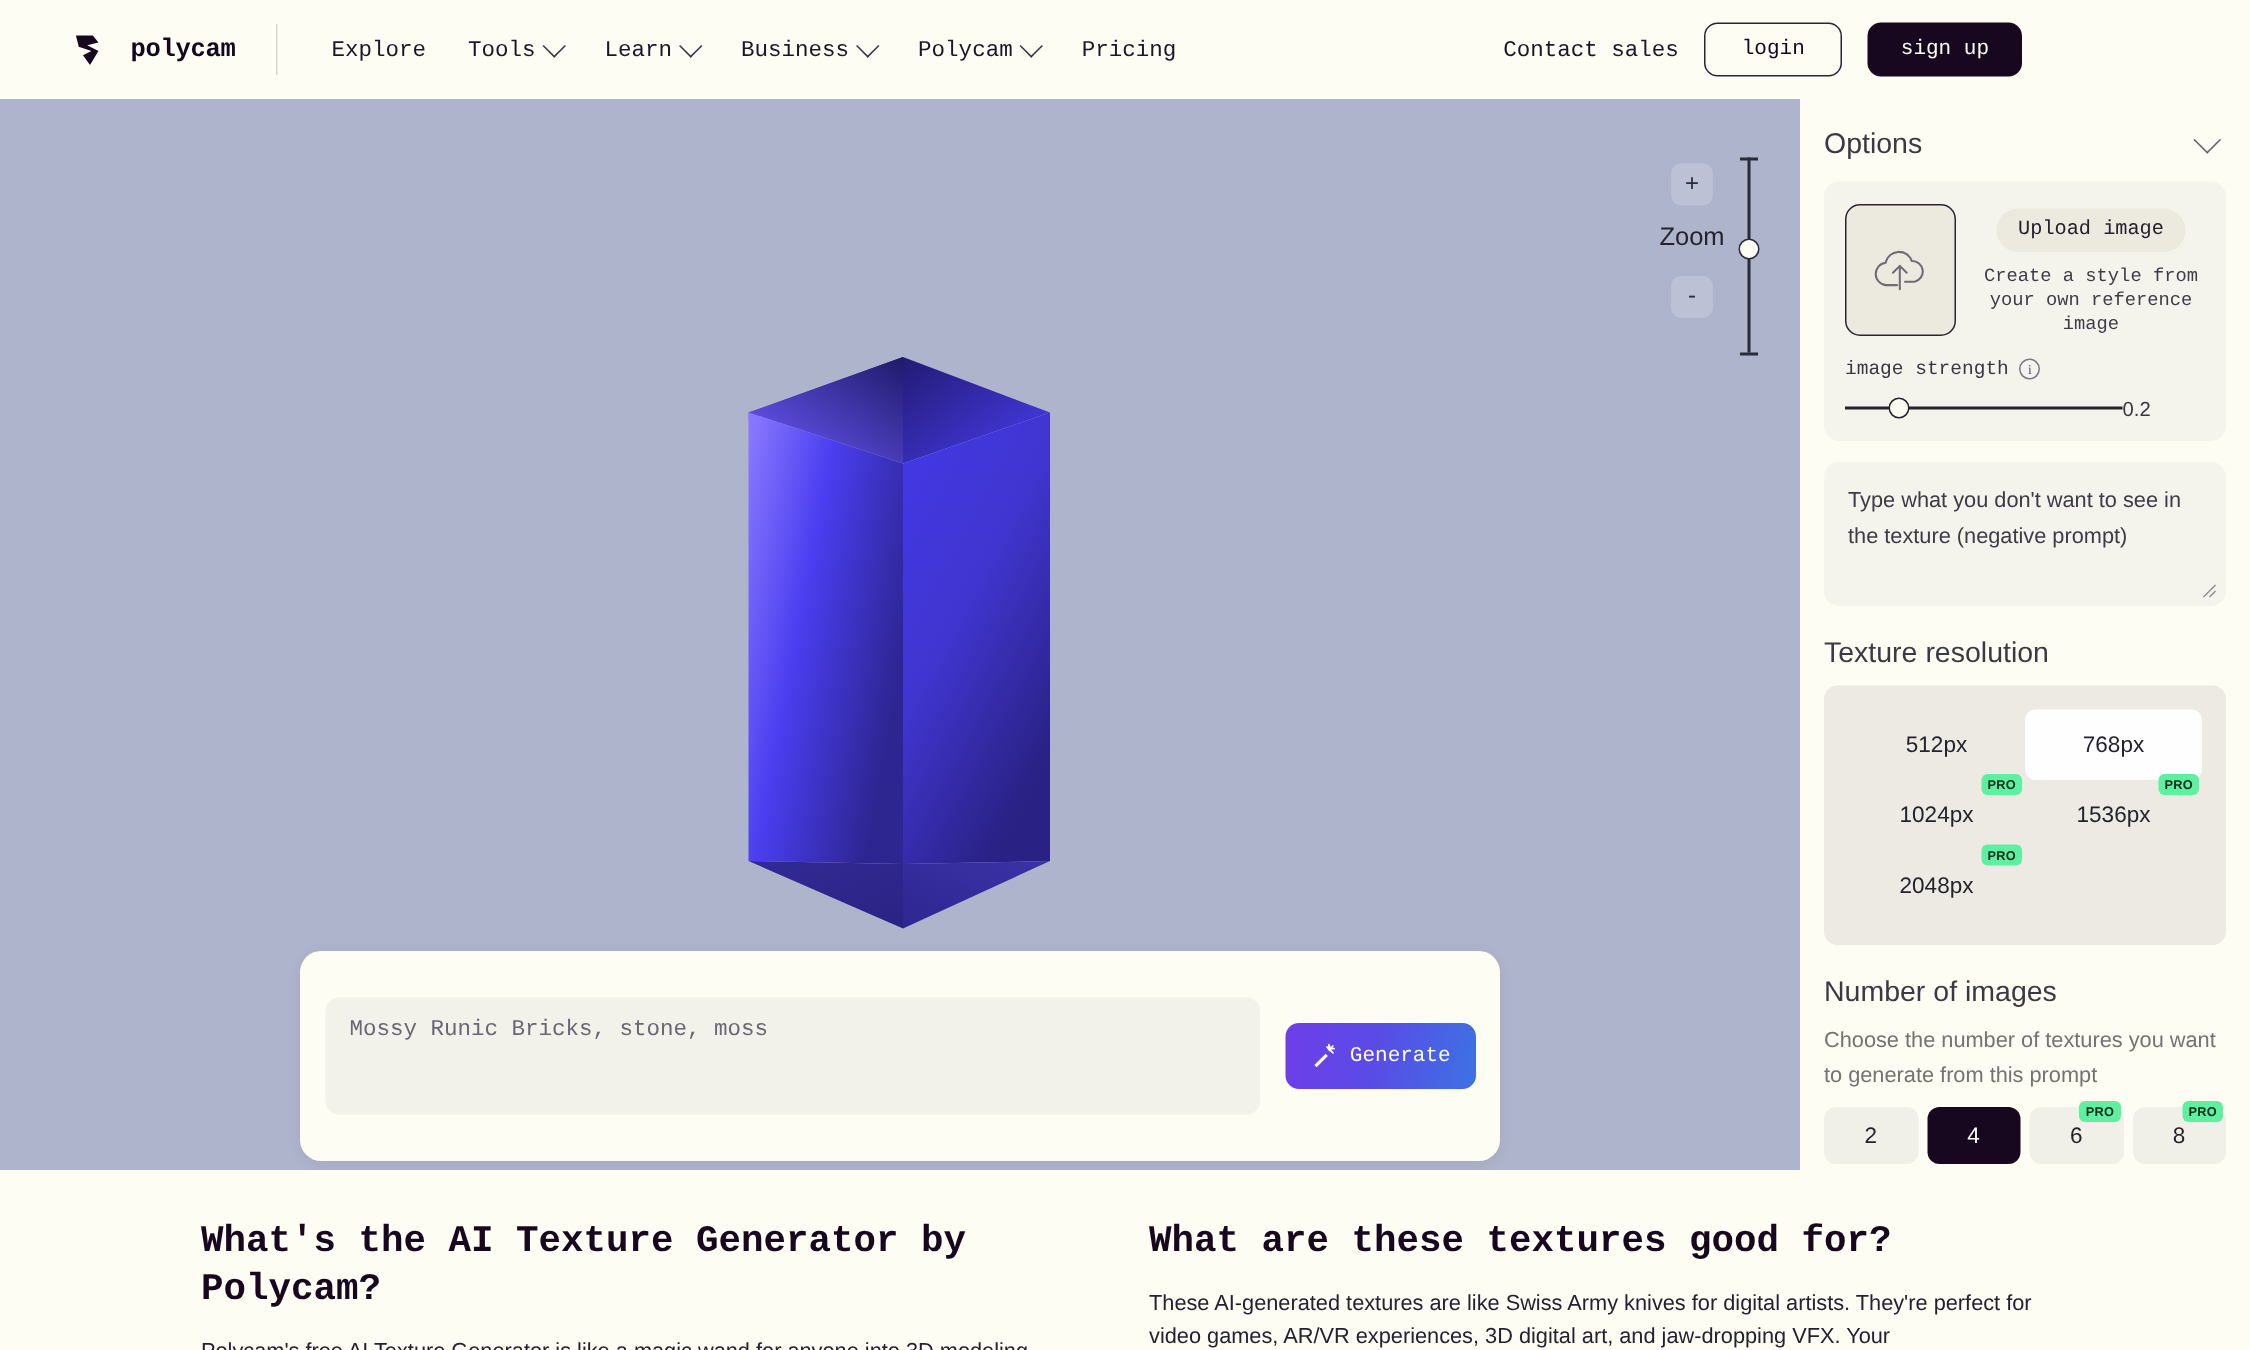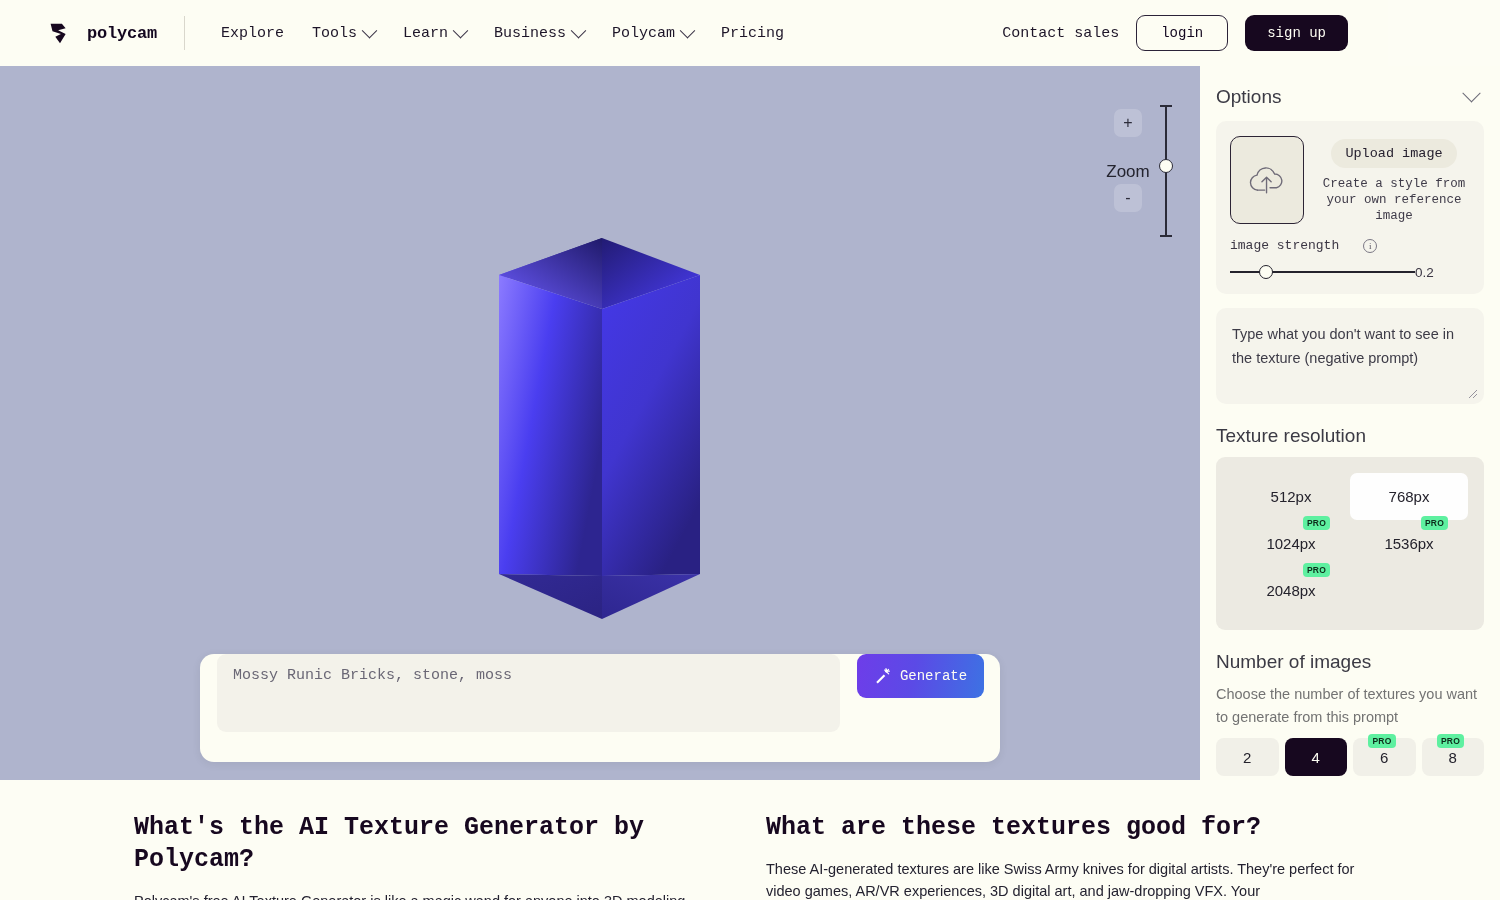--- a/index.html
+++ b/index.html
@@ -92,21 +92,21 @@
     background: rgba(255,255,255,0.18);
     border-radius: 7px;
     color: #2c2c3a; font-size: 16px; line-height: 26px;
     text-align: center; cursor: pointer;
     font-family: "Liberation Sans", sans-serif;
     border: none;
   }
   .zoom-plus { top: 23px; }
   .zoom-minus { top: 98px; }
   .zoom-label {
-    position: absolute; left: 3px; top: 76px;
+    position: absolute; left: 3px; top: 62px;
     width: 70px; text-align: center;
     font-size: 17px; color: #24242f;
   }
   .zoom-track {
     position: absolute; right: 18px; top: 19px;
     width: 2px; height: 130px; background: #2b2b38;
   }
   .zoom-cap {
     position: absolute; right: 13px;
     width: 12px; height: 2px; background: #2b2b38;
@@ -115,26 +115,26 @@
   .zoom-cap-bot { top: 149px; }
   .zoom-thumb {
     position: absolute; right: 12px; top: 73px;
     width: 14px; height: 14px; border-radius: 50%;
     background: #fdfdf3; border: 1.5px solid #2b2b38;
     cursor: pointer;
   }
 
   
   .prompt-bar {
-    position: absolute; left: 200px; top: 588px;
-    width: 800px; height: 108px;
+    position: absolute; left: 200px; top: 568px;
+    width: 800px; height: 140px;
     background: #fdfdf3;
     border-radius: 14px;
     box-shadow: 0 2px 10px rgba(0,0,0,0.07);
-    display: flex; align-items: flex-start;
+    display: flex; align-items: center;
   }
   .prompt-input {
     margin-left: 17px;
     width: 623px; height: 78px;
     background: #f3f2ea;
     border: none; border-radius: 9px;
     padding: 13px 16px;
     font-family: "Liberation Mono", monospace;
     font-size: 15px; color: #55525f;
     resize: none; outline: none;
@@ -197,21 +197,21 @@
   }
   .upload-sub {
     font-family: "Liberation Mono", monospace;
     font-size: 12.5px; color: #3f3b49;
     line-height: 16px; margin-top: 8px;
   }
   .strength-label {
     font-family: "Liberation Mono", monospace;
     font-size: 13px; color: #3b3644;
     margin-top: 14px;
-    display: flex; align-items: center; gap: 24px;
+    display: flex; align-items: center; gap: 7px;
   }
   .info-dot {
     width: 14px; height: 14px; border-radius: 50%;
     border: 1px solid #7b7885;
     font-size: 9px; color: #55525f;
     display: inline-flex; align-items: center; justify-content: center;
     font-family: "Liberation Serif", serif;
     cursor: pointer;
   }
   .strength-row {
@@ -266,21 +266,21 @@
   .res-btn {
     position: relative;
     height: 47px;
     display: flex; align-items: center; justify-content: center;
     font-size: 15px; color: #24222c;
     background: transparent; border: none; border-radius: 7px;
     cursor: pointer;
   }
   .res-btn.active { background: #fefefe; }
   .pro-badge {
-    position: absolute; top: -4px; right: 20px;
+    position: absolute; top: -4px; right: 2px;
     background: #5ef0a0; color: #0d2c1b;
     font-size: 8.5px; font-weight: 700;
     font-family: "Liberation Sans", sans-serif;
     border-radius: 4px;
     padding: 2px 4px;
     letter-spacing: 0.2px;
   }
   .section-desc {
     font-size: 14.5px; color: #737373;
     line-height: 23px; margin-bottom: 9px;

